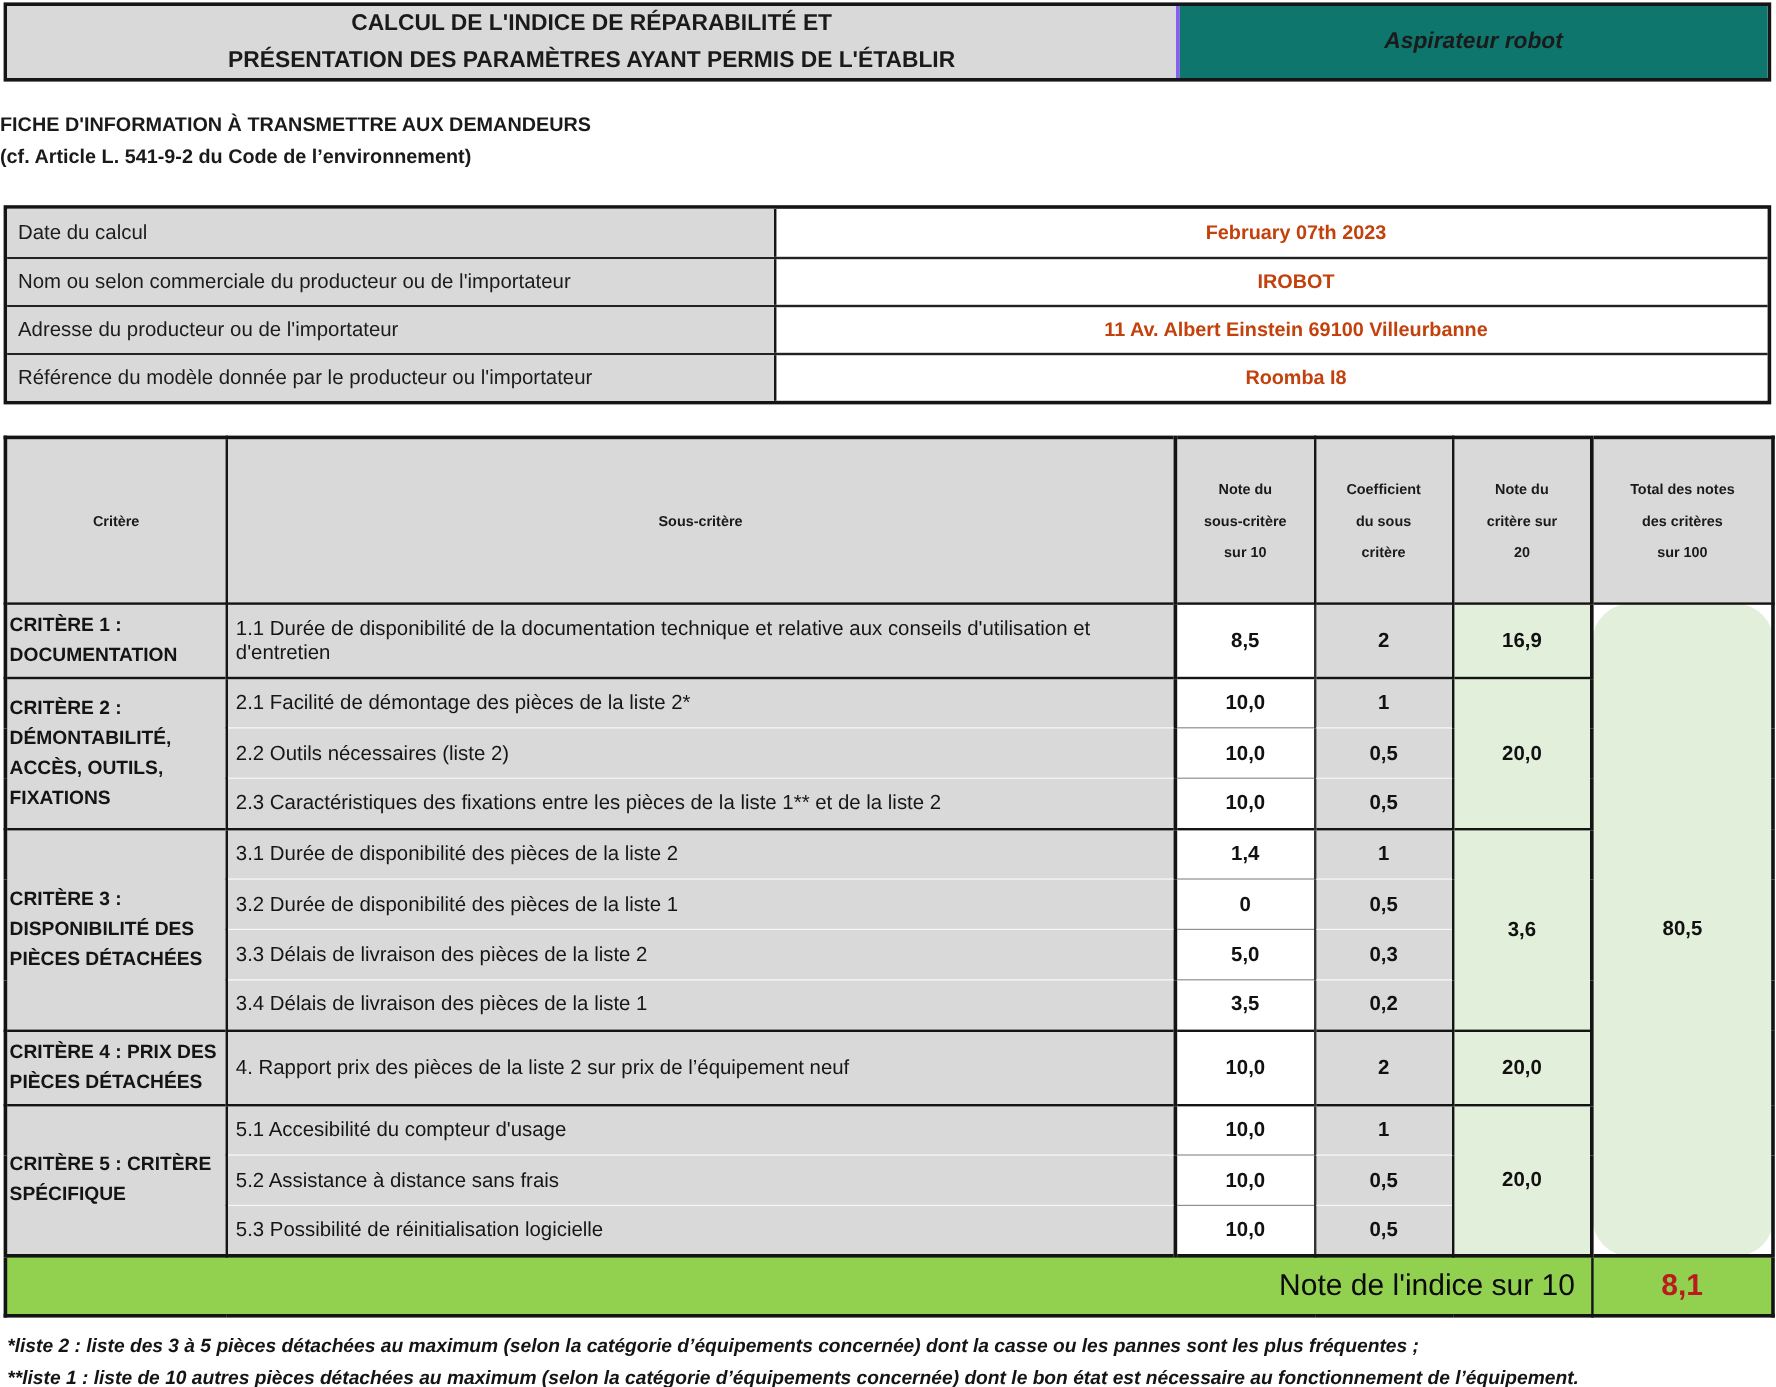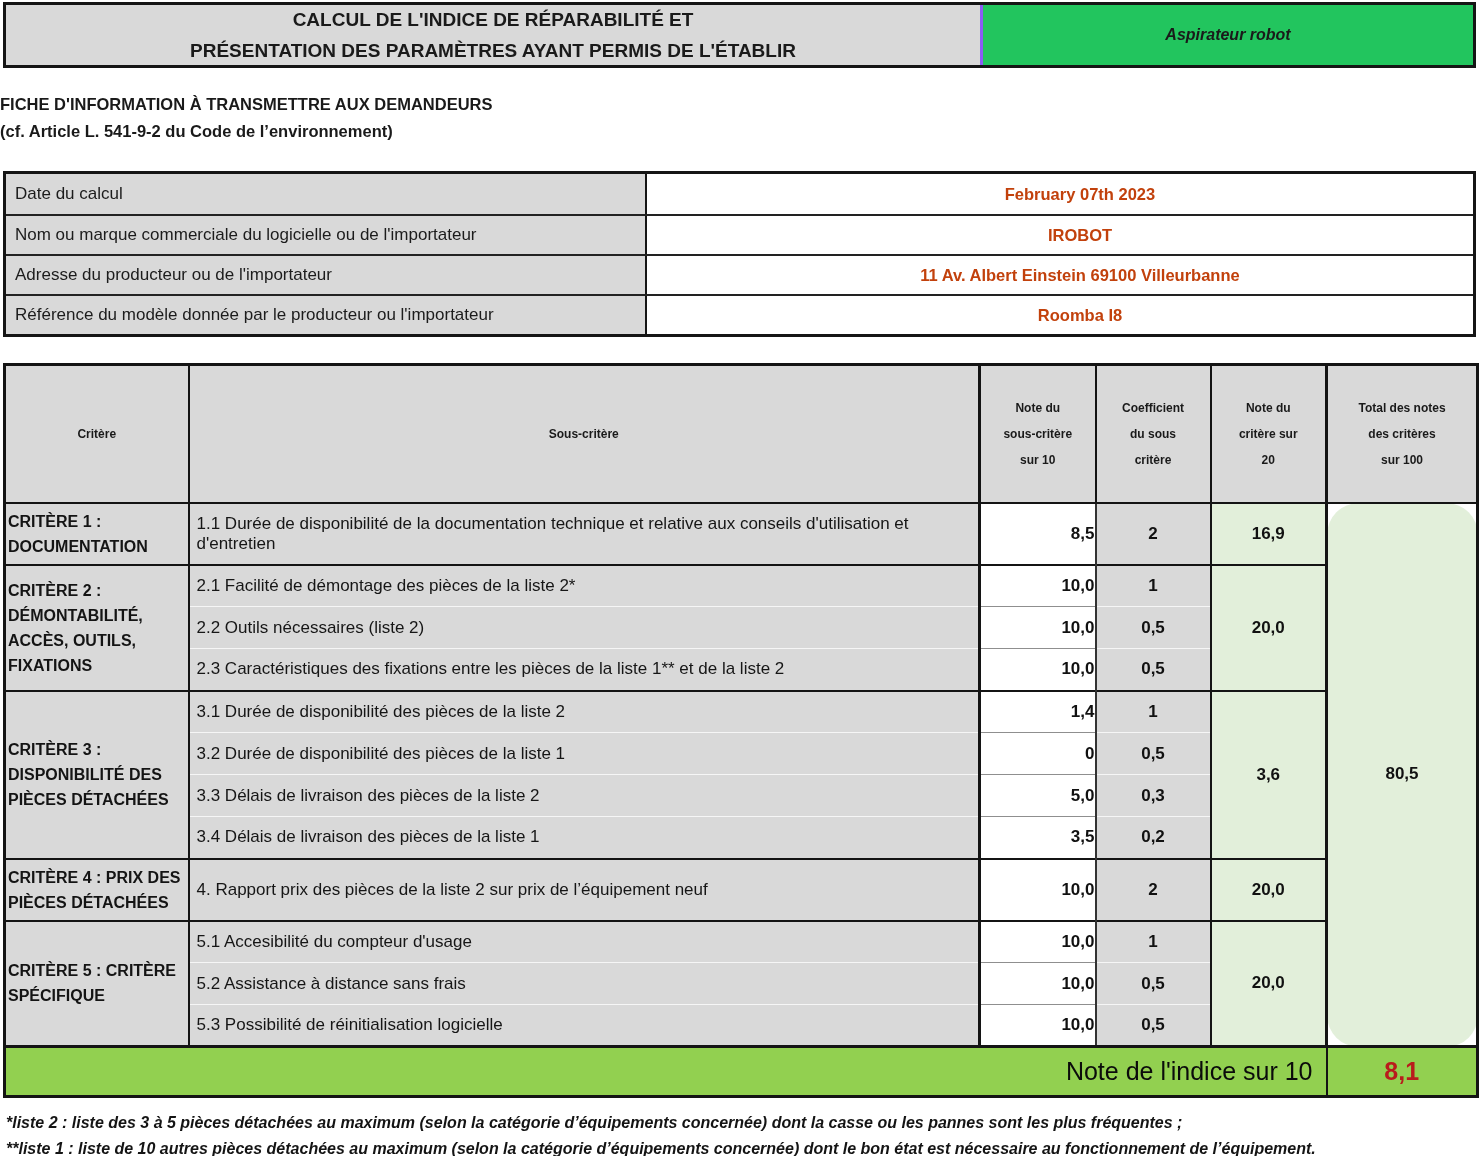--- a/index.html
+++ b/index.html
@@ -14,22 +14,22 @@
   .doc-header {
     position:absolute; left:3px; top:2px; width:1473px; height:66px;
     border:3px solid #151515; display:flex;
   }
   .doc-header .left {
     width:977px; background:#d9d9d9; border-right:3px solid #8b5cf6;
     display:flex; flex-direction:column; justify-content:center; text-align:center;
     font-weight:700; font-size:19px; line-height:31px; color:#1a1a1a;
   }
   .doc-header .right {
-    flex:1; background:#22c55e; display:flex; align-items:center; justify-content:center;
-    font-weight:700; font-style:italic; font-size:16px; color:#1a1a1a;
+    flex:1; background:#0f766e; display:flex; align-items:center; justify-content:center;
+    font-weight:700; font-style:italic; font-size:19px; color:#1a1a1a;
   }
 
   
   .subtitle {
     position:absolute; left:0; top:91px; width:1100px; text-align:left;
     font-weight:700; font-size:16.5px; line-height:27px; color:#1a1a1a;
   }
 
   
   .info-table {
@@ -66,21 +66,21 @@
   .score th.thickL { border-left:3px solid #141414; }
 
   .score td { vertical-align:middle; font-size:17px; }
   td.crit {
     background:#d9d9d9; border-right:2.5px solid #141414;
     font-weight:700; font-size:16px; line-height:25px; text-align:left;
     white-space:pre-line; color:#141414; padding:0 2px;
   }
   td.sub  { background:#d9d9d9; text-align:left; padding:2px 10px 2px 7px; color:#161616; }
   td.note { background:#ffffff; border-left:3px solid #141414; border-right:2px solid #333;
-            font-weight:700; text-align:right;margin-top:48px; }
+            font-weight:700; text-align:center;margin-top:48px; }
   td.coef { background:#d9d9d9; border-right:2.5px solid #141414; font-weight:700; text-align:center; }
   td.note20 { background:#e2efda; border-right:3px solid #141414; font-weight:700; text-align:center; }
   td.total  { background:#e2efda; font-weight:700; text-align:center;border-radius:32px; }
 
   
   tr.g > td { border-top:2.5px solid #141414; }
   
   tr.m > td.sub, tr.m > td.coef { border-top:1px solid #f6f6f6; }
   tr.m > td.note { border-top:1px solid #8f8f8f; }
 
@@ -117,21 +117,21 @@
     <div>FICHE D'INFORMATION À TRANSMETTRE AUX DEMANDEURS</div>
     <div>(cf. Article L. 541-9-2 du Code de l’environnement)</div>
   </div>
 
   <div class="info-table">
     <div class="info-row">
       <div class="info-label">Date du calcul</div>
       <div class="info-value">February 07th 2023</div>
     </div>
     <div class="info-row">
-      <div class="info-label">Nom ou marque commerciale du logicielle ou de l'importateur</div>
+      <div class="info-label">Nom ou selon commerciale du producteur ou de l'importateur</div>
       <div class="info-value">IROBOT</div>
     </div>
     <div class="info-row">
       <div class="info-label">Adresse du producteur ou de l'importateur</div>
       <div class="info-value">11 Av. Albert Einstein 69100 Villeurbanne</div>
     </div>
     <div class="info-row">
       <div class="info-label">Référence du modèle donnée par le producteur ou l'importateur</div>
       <div class="info-value">Roomba I8</div>
     </div>

